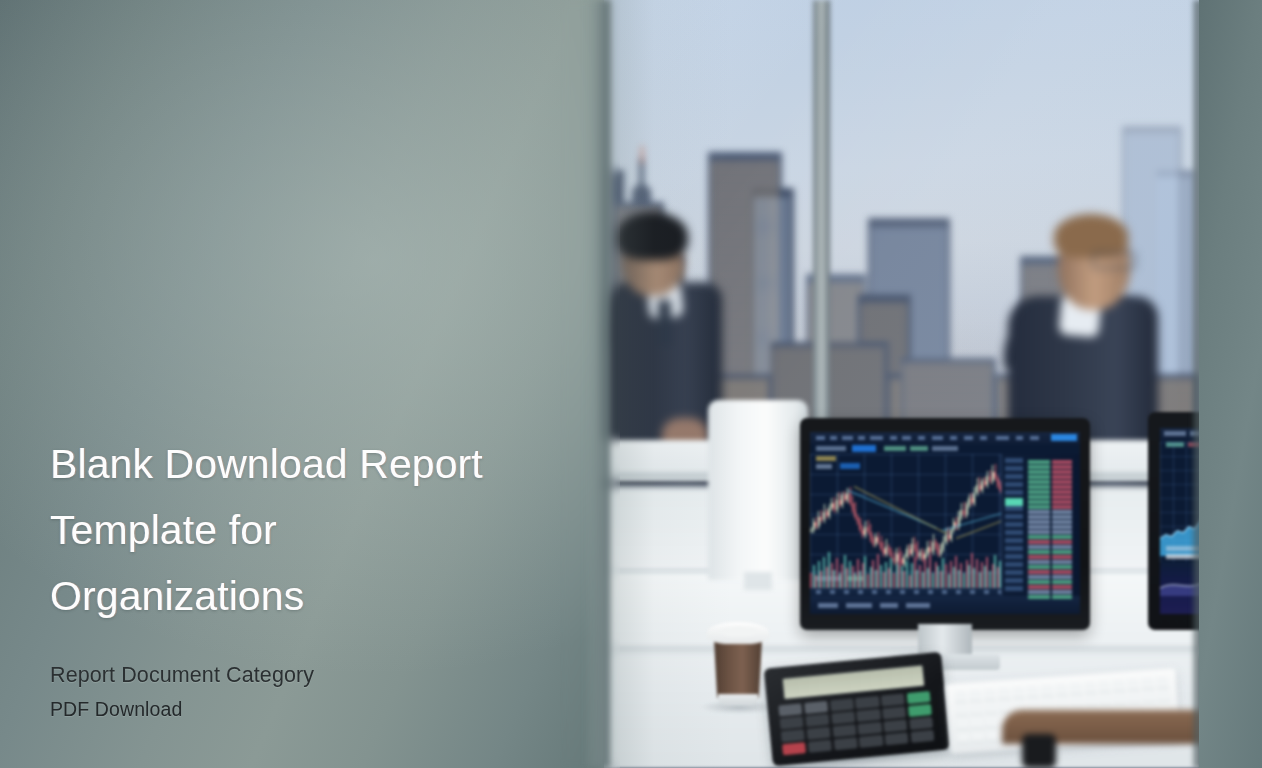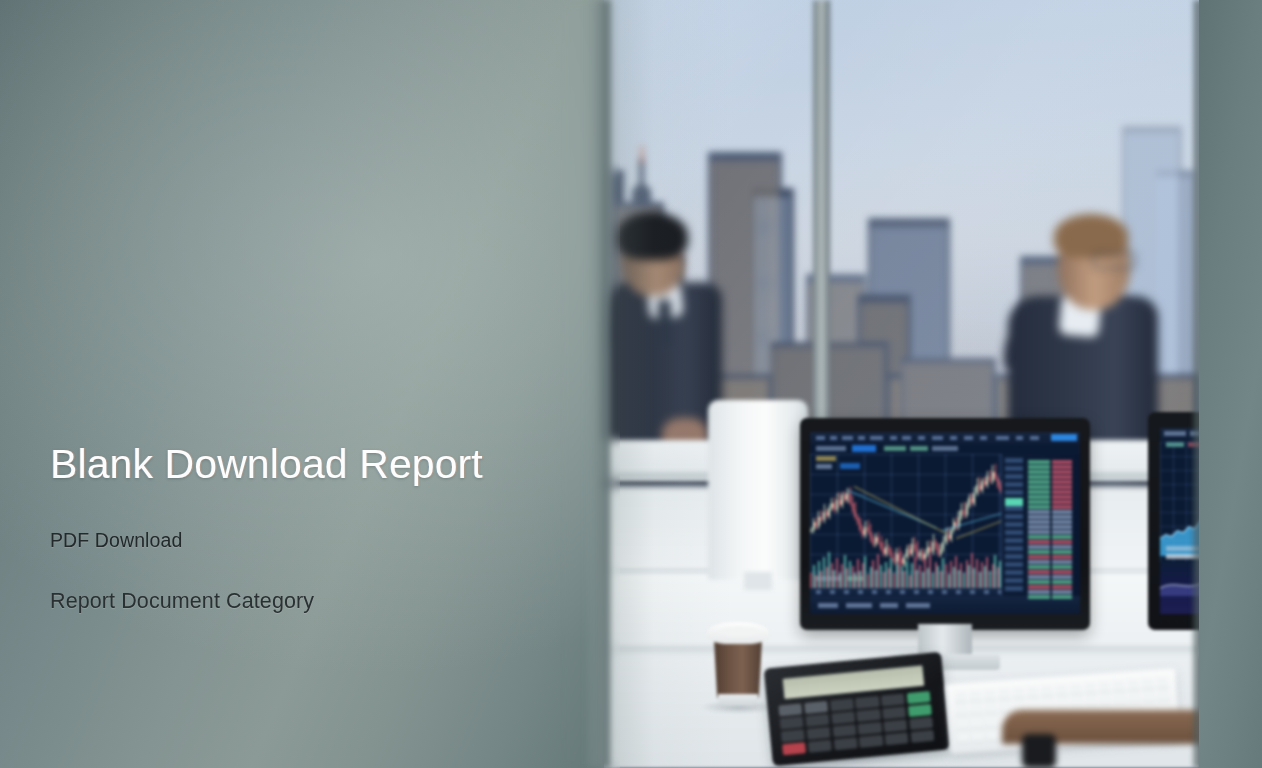--- a/index.html
+++ b/index.html
@@ -999,18 +999,20 @@
   <div id="wall"></div>
   <div id="wall-soft"></div>
   <div id="wall-edge"></div>
 
   <div id="wall-r-edge"></div>
   <div id="wall-r"></div>
 
   <div id="copy">
     <h1 id="title">
       <span class="ln">Blank Download Report</span>
+      <span class="ln">Template for</span>
+      <span class="ln">Organizations</span>
     </h1>
+    <div id="cat">Report Document Category</div>
     <div id="sub">PDF Download</div>
-    <div id="cat">Report Document Category</div>
   </div>
 
 </div>
 
 </body></html>

